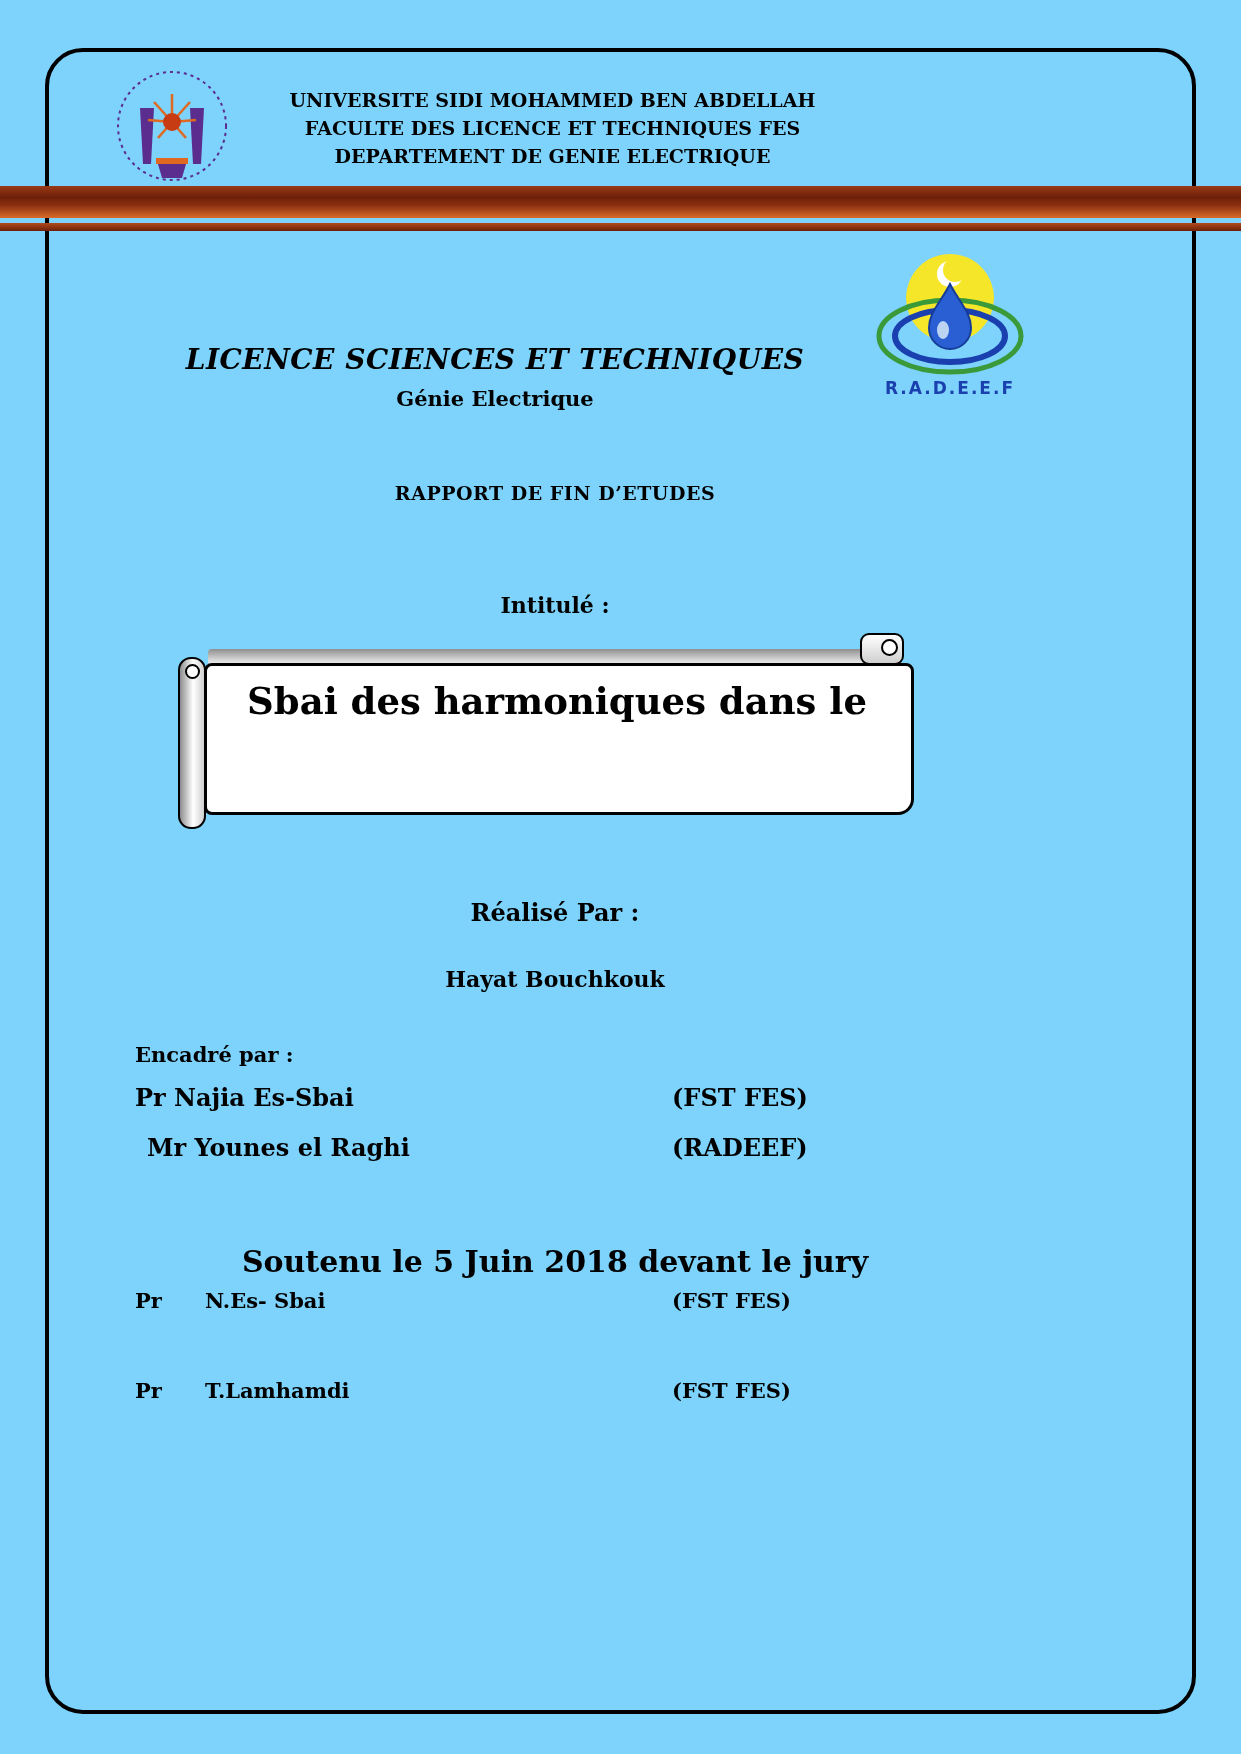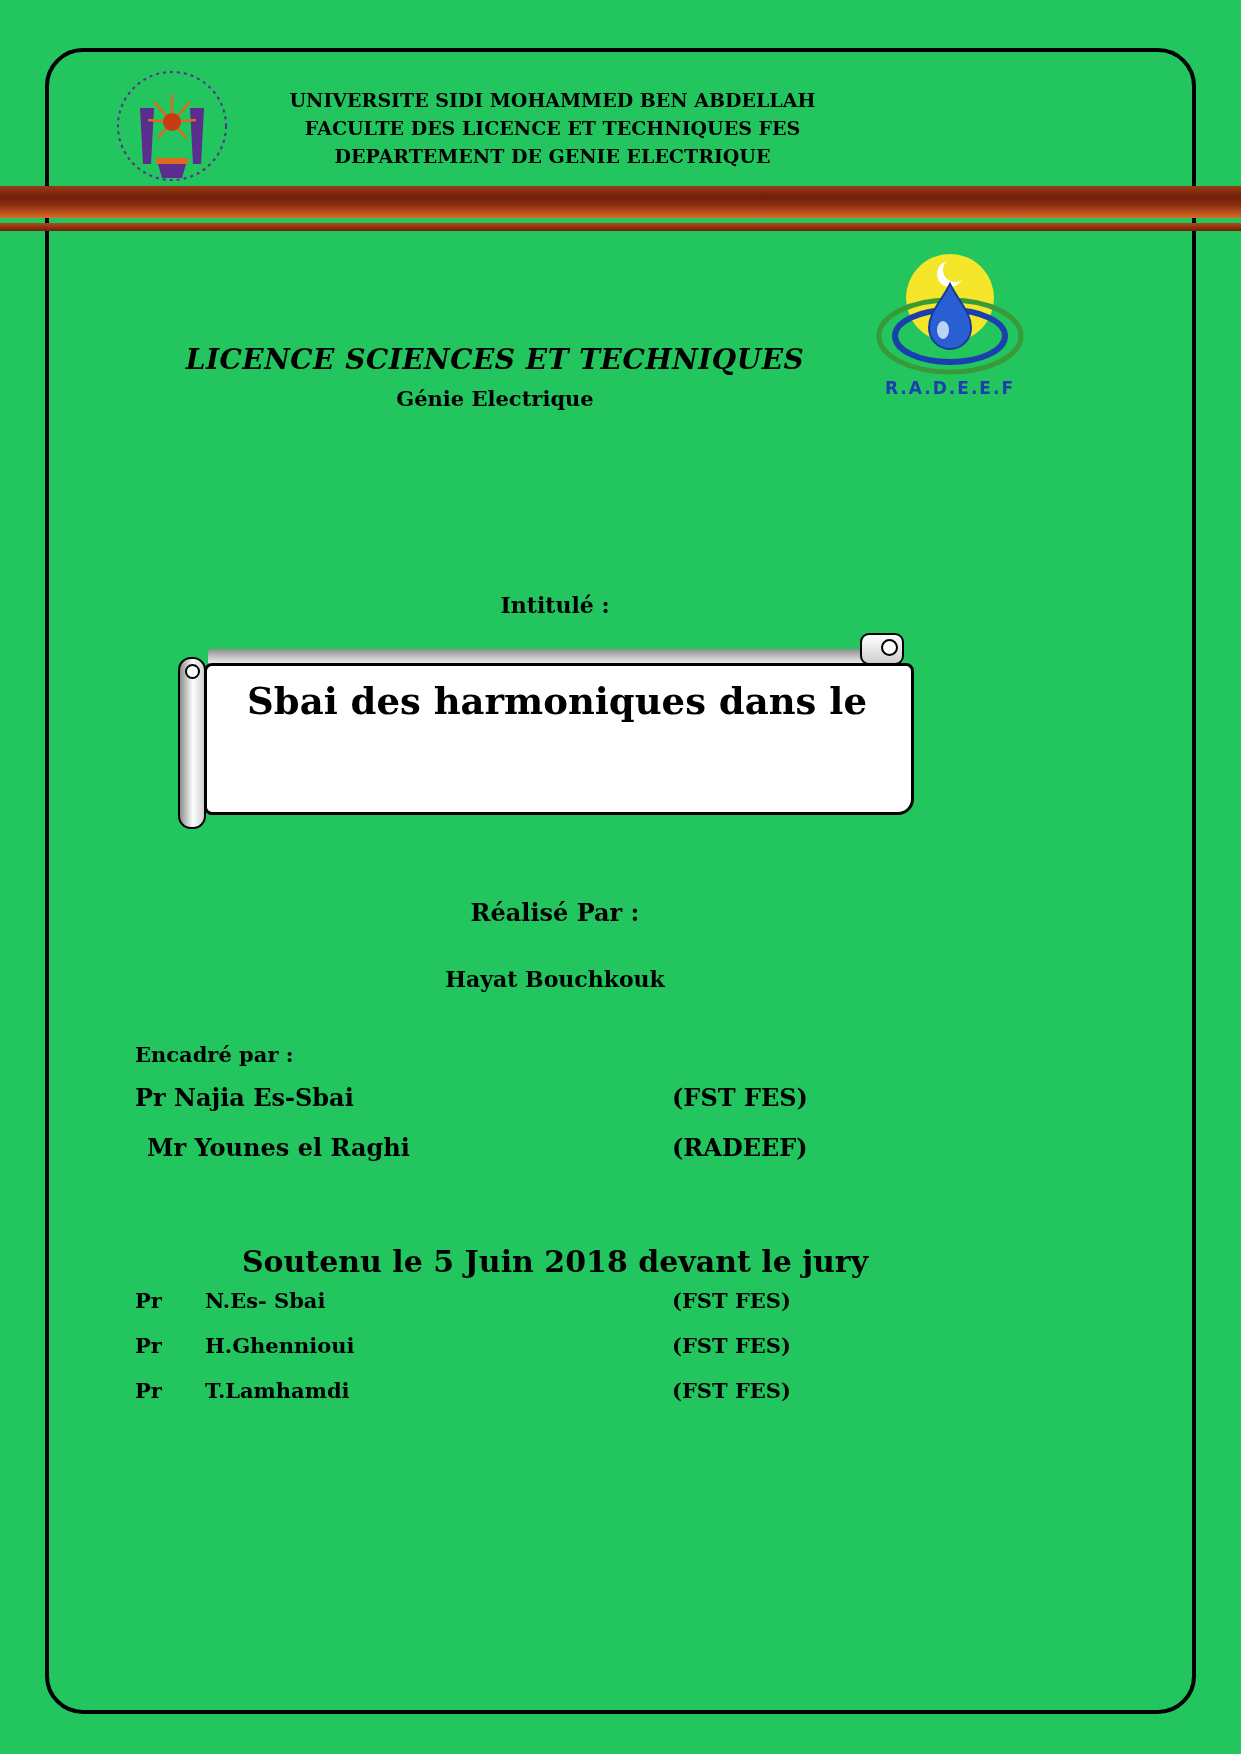--- a/index.html
+++ b/index.html
@@ -1,19 +1,19 @@
 <!DOCTYPE html>
 <html><head>
 <meta charset="utf-8">
 <style>
   html,body{margin:0;padding:0;background:#ffffff;}
   .page{
     position:relative;
     width:1241px;height:1754px;
-    background:#22c55e;
+    background:#7dd3fc;
     font-family:"DejaVu Serif","Liberation Serif",serif;
     color:#000;
     overflow:hidden;
   }
   .frame{
     position:absolute;left:45px;top:48px;right:45px;bottom:40px;
     border:4px solid #000;border-radius:38px;
     background:transparent;
   }
   
@@ -157,20 +157,21 @@
       <ellipse cx="68" cy="82" rx="6" ry="9" fill="#bcd4f2"></ellipse>
     </svg>
     <div class="radeef-caption">R.A.D.E.E.F</div>
   </div>
 
   <div class="program-block">
     <div class="program-title">LICENCE SCIENCES ET TECHNIQUES</div>
     <div class="program-subtitle">Génie Electrique</div>
   </div>
 
+  <div class="center-line report-type">RAPPORT DE FIN D’ETUDES</div>
 
   <div class="center-line intitule">Intitulé :</div>
 
   <div class="banner-wrap">
     <div class="banner-shade"></div>
     <div class="curl-right"></div>
     <div class="banner-main"></div>
     <div class="roll-left"></div>
     <div class="banner-title">
       <div>Sbai des harmoniques dans le</div>
@@ -186,20 +187,17 @@
   </div>
   <div class="sup-row sup-row-2 indent">
     <span class="sup-name">Mr Younes el Raghi</span><span class="sup-affil">(RADEEF)</span>
   </div>
 
   <div class="center-line soutenu">Soutenu le 5 Juin  2018 devant le jury</div>
 
   <div class="jury-row jury-row-1">
     <span class="jury-title">Pr</span><span class="jury-name">N.Es- Sbai</span><span class="jury-affil">(FST FES)</span>
   </div>
-  <div class="jury-row jury-row-2">
-    <span class="jury-title">Pr</span><span class="jury-name">H.Ghennioui</span><span class="jury-affil">(FST FES)</span>
-  </div>
   <div class="jury-row jury-row-3">
     <span class="jury-title">Pr</span><span class="jury-name">T.Lamhamdi</span><span class="jury-affil">(FST FES)</span>
   </div>
 
 </div>
 
 </body></html>

